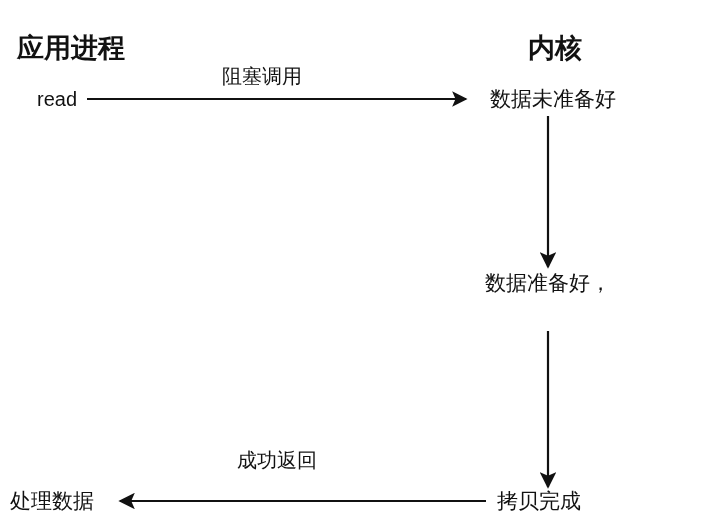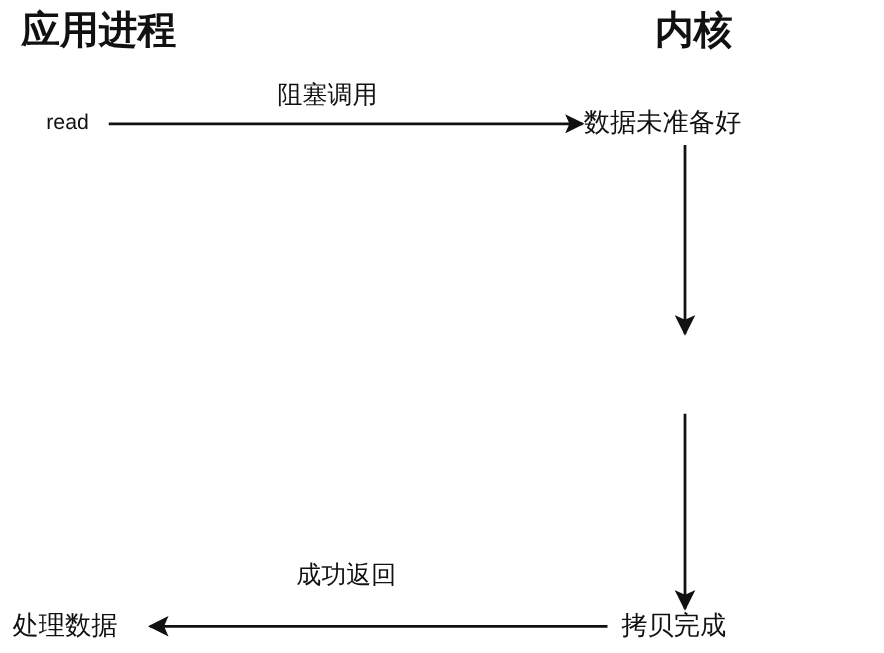--- a/index.html
+++ b/index.html
@@ -17,31 +17,32 @@
     overflow: hidden;
   }
   .lbl {
     position: absolute;
     white-space: pre;
     line-height: 1;
     color: #111111;
   }
   .title {
     font-weight: bold;
-    font-size: 31px;
+    font-size: 27px;
     letter-spacing: 0px;
+    margin-top: 27px;
   }
   .node {
     font-size: 21px;
   }
   .edge-label {
     font-size: 20px;
   }
   .mono-text {
-    font-size: 17px;
+    font-size: 20px;
   }
   .center-x {
     transform: translateX(-50%);
   }
   #arrows {
     position: absolute;
     left: 0;
     top: 0;
     width: 707px;
     height: 522px;
@@ -76,22 +77,23 @@
   </svg>
 
   <div class="lbl title" style="left:17px; top:8px;">应用进程</div>
 
   <div class="lbl title center-x" style="left:555px; top:8px;">内核</div>
 
   <div class="lbl mono-text" style="left:37px; top:89px;">read</div>
 
   <div class="lbl node" style="left:10px; top:490px;">处理数据</div>
 
-  <div class="lbl node" style="left:467px; top:88px;">数据未准备好</div>
+  <div class="lbl node" style="left:490px; top:88px;">数据未准备好</div>
 
+  <div class="lbl node center-x" style="left:548px; top:272px;">数据准备好，</div>
 
 
   <div class="lbl edge-label" style="left:222px; top:66px;">阻塞调用</div>
 
   <div class="lbl node" style="left:497px; top:490px;">拷贝完成</div>
 
   <div class="lbl edge-label" style="left:237px; top:450px;">成功返回</div>
 
 </div>
 

